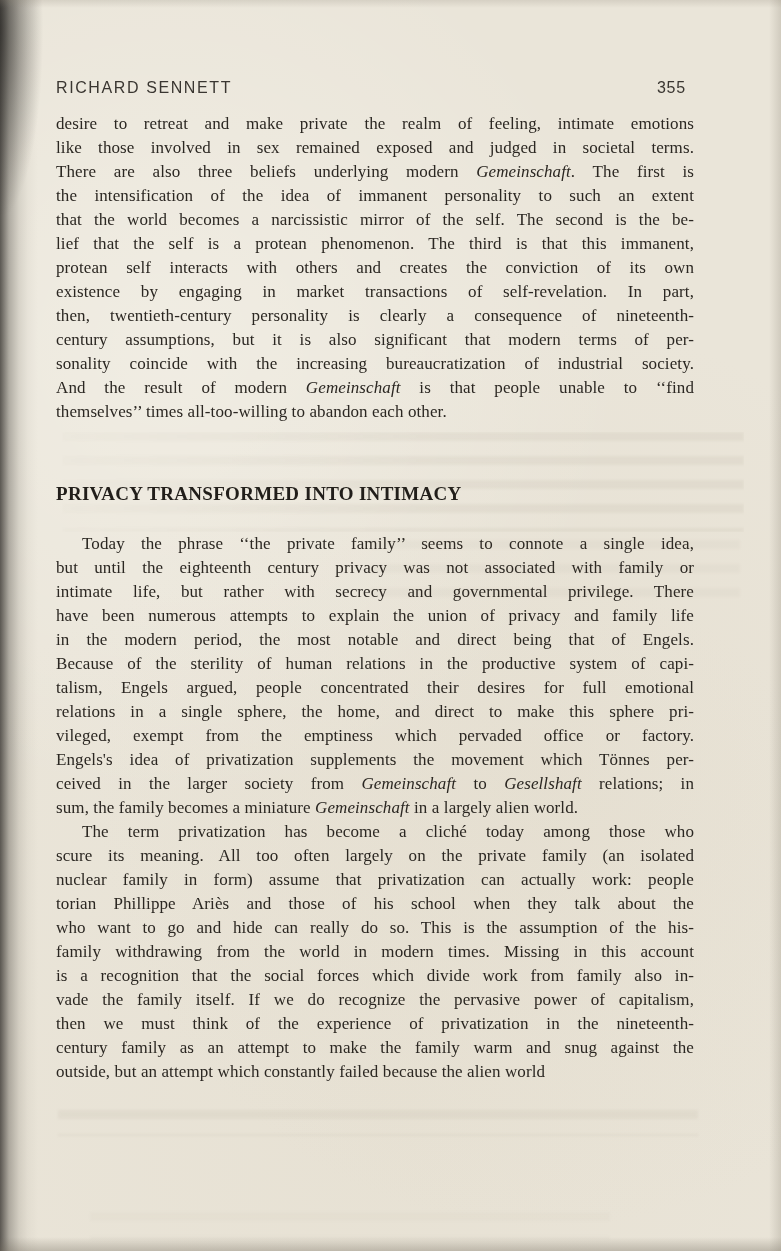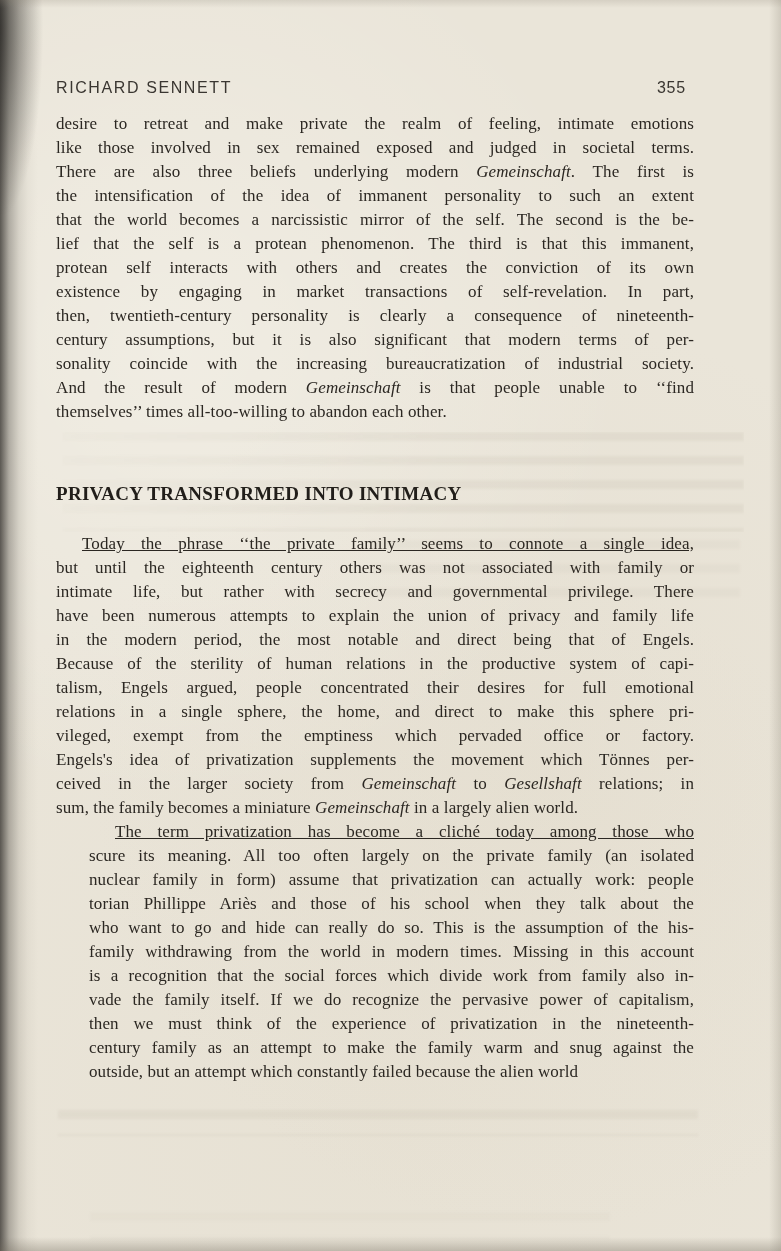--- a/index.html
+++ b/index.html
@@ -75,28 +75,28 @@
   .running-header .pagenum { letter-spacing: 0.8px; padding-right: 8px; }
   .body-text { position: absolute; top: 112px; left: 0; width: 638px; }
   .para { font-size: 17px; line-height: 24px; }
   .line {
     text-align: justify;
     text-align-last: justify;
     letter-spacing: 0.1px;
     white-space: normal;
   }
   .line.last { text-align-last: left; }
-  .line.indent { padding-left: 26px; text-decoration: underline; }
+  .line.indent { padding-left: 26px; }
   .section-heading {
     margin: 58px 0 26px 0;
     font-size: 19px; line-height: 24px;
     font-weight: bold; letter-spacing: 0.3px;
     color: #211e1a;
   }
-  .para + .para-follow { margin-top: 0; margin-left: 33px; }
+  .para + .para-follow { margin-top: 0; }
 </style>
 </head>
 <body>
 
 <div class="page">
 
   <div class="content">
     <div class="running-header">
       <span class="author">RICHARD SENNETT</span>
       <span class="pagenum">355</span>
@@ -114,21 +114,21 @@
           <div class="line">existence by engaging in market transactions of self-revelation. In part,</div>
           <div class="line">then, twentieth-century personality is clearly a consequence of nineteenth-</div>
           <div class="line">century assumptions, but it is also significant that modern terms of per-</div>
           <div class="line">sonality coincide with the increasing bureaucratization of industrial society.</div>
           <div class="line">And the result of modern <i>Gemeinschaft</i> is that people unable to ‘‘find</div>
           <div class="line last">themselves’’ times all-too-willing to abandon each other.</div>
         </div>
       <h2 class="section-heading">PRIVACY TRANSFORMED INTO INTIMACY</h2>
       <div class="para">
           <div class="line indent">Today the phrase ‘‘the private family’’ seems to connote a single idea,</div>
-          <div class="line">but until the eighteenth century others was not associated with family or</div>
+          <div class="line">but until the eighteenth century privacy was not associated with family or</div>
           <div class="line">intimate life, but rather with secrecy and governmental privilege. There</div>
           <div class="line">have been numerous attempts to explain the union of privacy and family life</div>
           <div class="line">in the modern period, the most notable and direct being that of Engels.</div>
           <div class="line">Because of the sterility of human relations in the productive system of capi-</div>
           <div class="line">talism, Engels argued, people concentrated their desires for full emotional</div>
           <div class="line">relations in a single sphere, the home, and direct to make this sphere pri-</div>
           <div class="line">vileged, exempt from the emptiness which pervaded office or factory.</div>
           <div class="line">Engels's idea of privatization supplements the movement which Tönnes per-</div>
           <div class="line">ceived in the larger society from <i>Gemeinschaft</i> to <i>Gesellshaft</i> relations; in</div>
           <div class="line last">sum, the family becomes a miniature <i>Gemeinschaft</i> in a largely alien world.</div>

